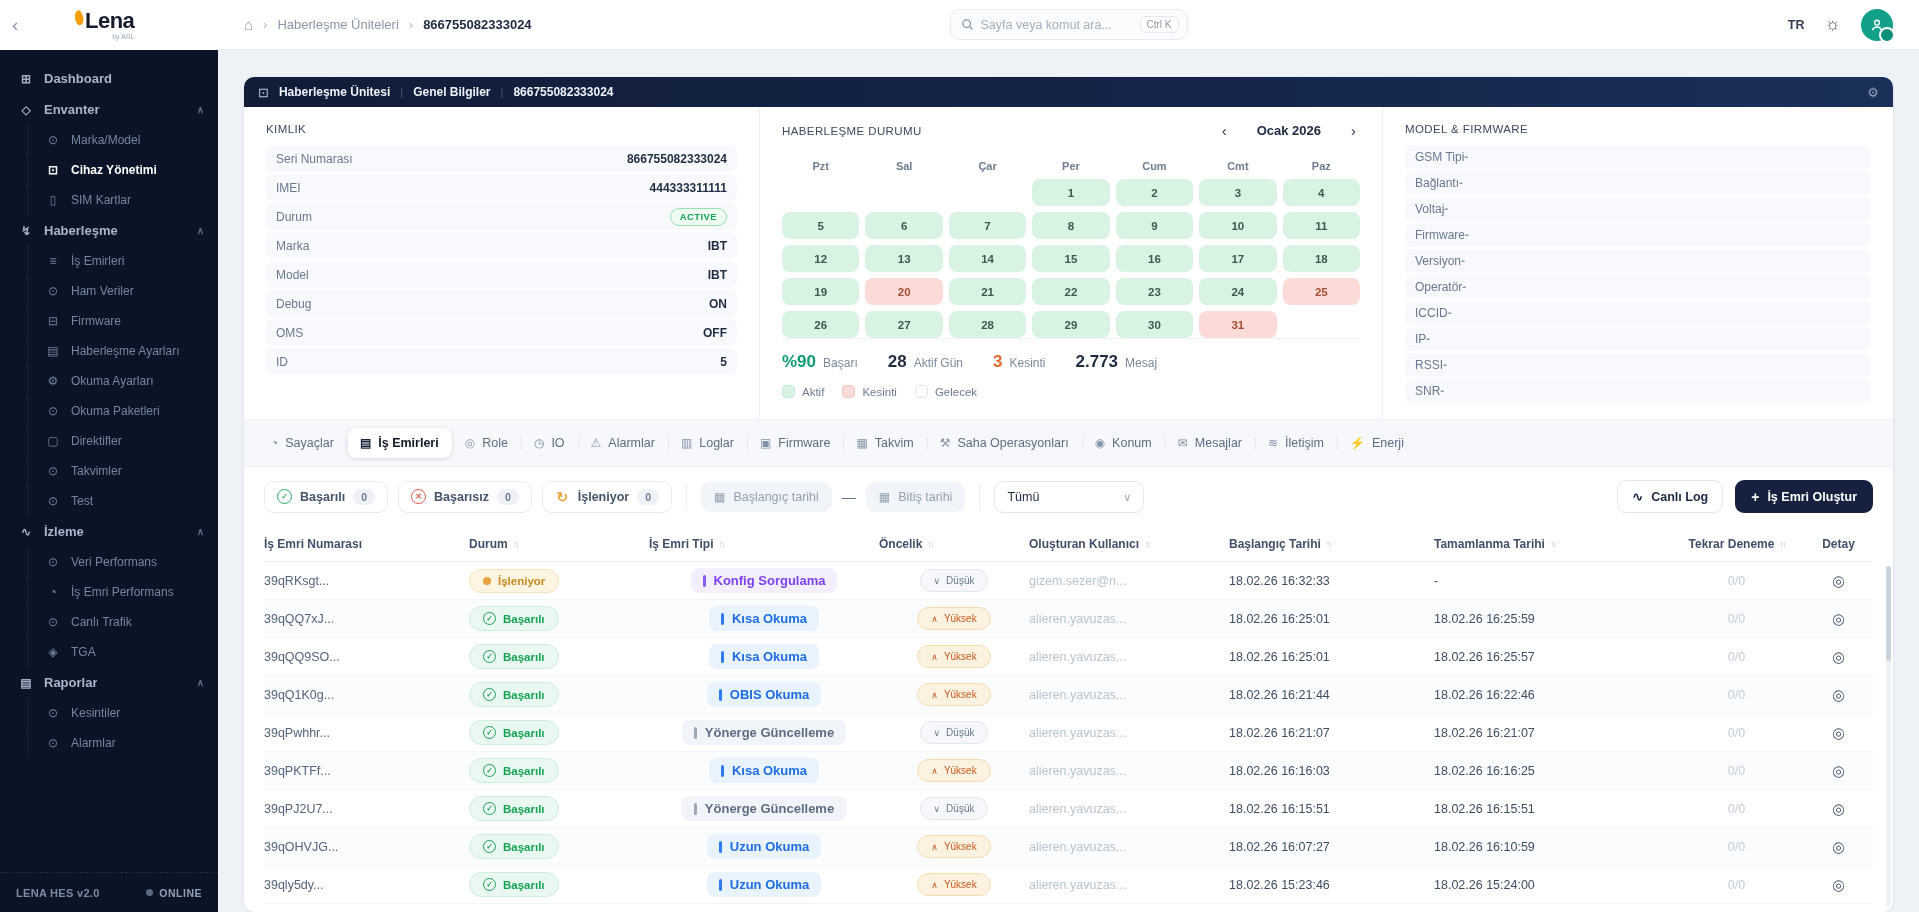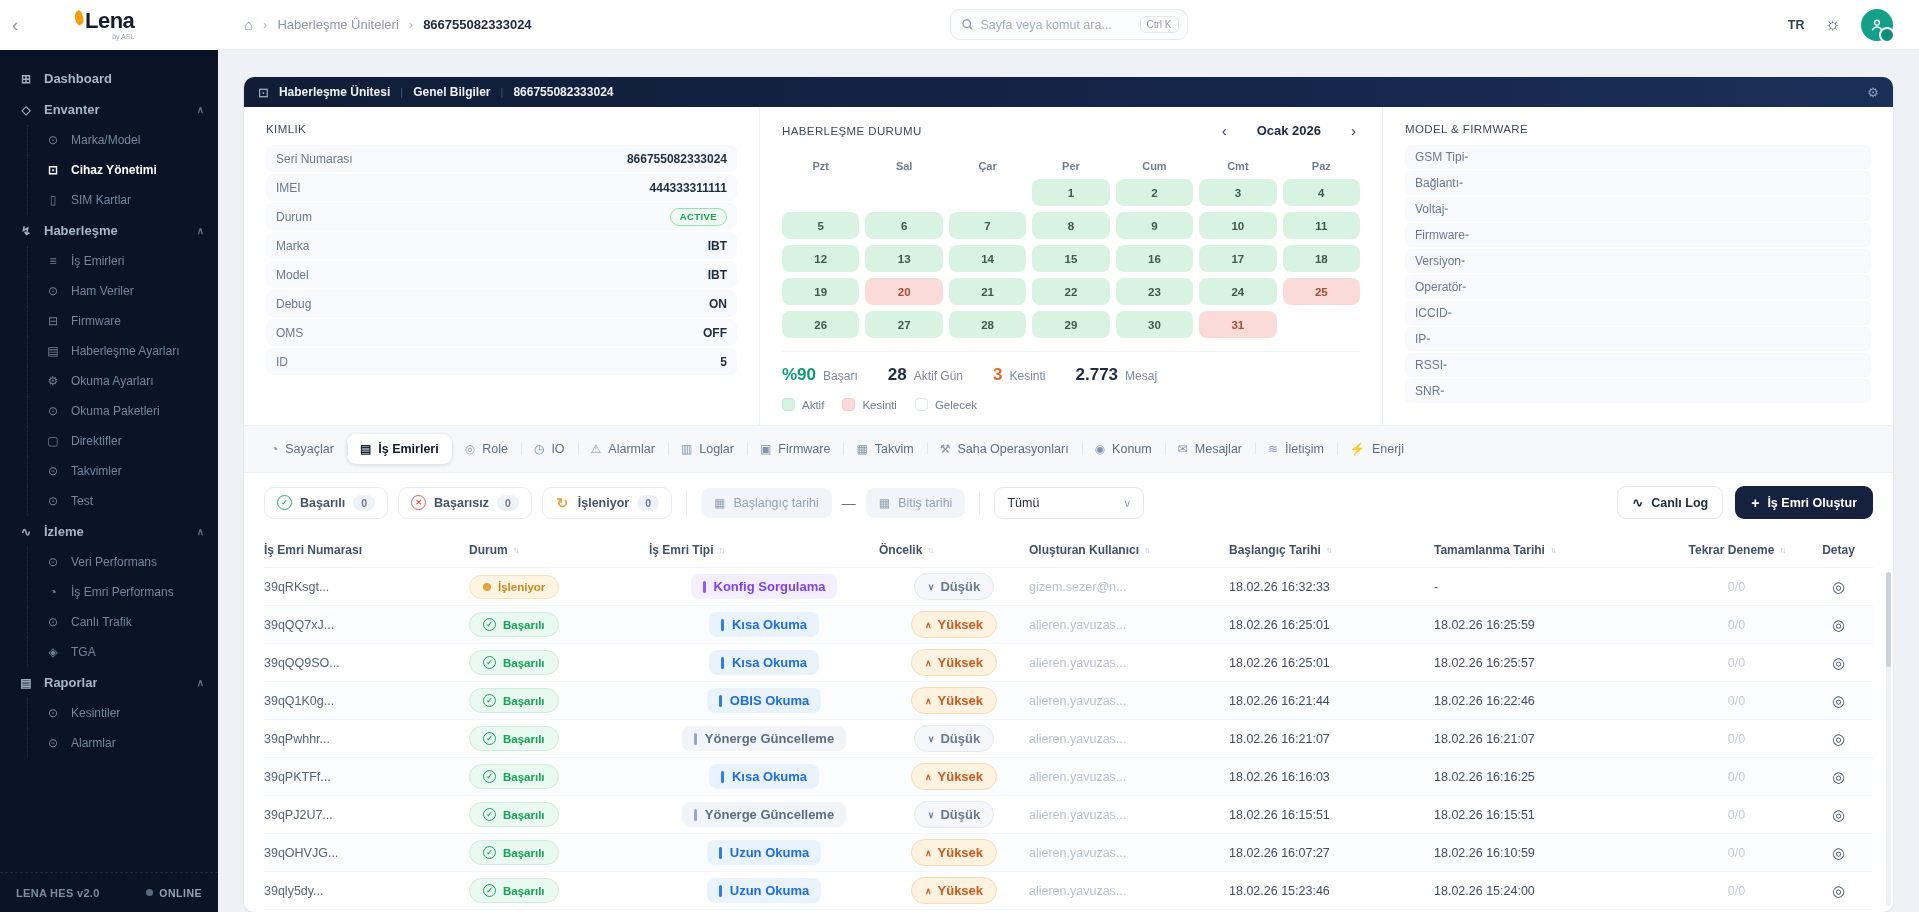--- a/index.html
+++ b/index.html
@@ -93,21 +93,21 @@
   .cal-arrow{background:none;border:0;cursor:pointer;font-size:15px;color:#2c3a52;line-height:1}
   [data-name="prev-month-icon"]::before{content:"‹"}
   [data-name="next-month-icon"]::before{content:"›"}
   .cal-month{font-size:13px;font-weight:700;color:#1d2940}
   .weekdays,.days{display:grid;grid-template-columns:repeat(7,1fr);gap:6px}
   .weekdays{margin-bottom:7px}
   .wd{text-align:center;font-size:11px;font-weight:600;color:#6e7d92}
   .day{height:27px;border-radius:8px;display:flex;align-items:center;justify-content:center;font-size:11.5px;font-weight:700;color:#3c5a4e;background:#d9f3e3;margin-bottom:0}
   .day.outage{background:#fadbd8;color:#a34e35}
   .day.empty{background:transparent}
-  .stats{display:flex;align-items:baseline;gap:30px;border-top:1px solid #eef1f6;margin-top:13px;padding-top:13px}
+  .stats{display:flex;align-items:baseline;gap:30px;border-top:1px solid #eef1f6;padding-top:13px}
   .stat{display:flex;align-items:baseline;gap:7px}
   .stat .v{font-size:17px;font-weight:800}
   .stat .l{font-size:12px;color:#7b8a9d}
   .v.green{color:#0c9b72}.v.orange{color:#e06a28}.v.dark{color:#1f2c42}
   .legend{display:flex;gap:18px;margin-top:13px}
   .leg{display:flex;align-items:center;gap:7px;font-size:11.5px;color:#6e7d92}
   .sw{width:13px;height:13px;border-radius:4px}
   .sw.sw-ok{background:#d9f3e3;border:1px solid #c2e9d3}
   .sw.sw-outage{background:#fadbd8;border:1px solid #f1c8c3}
   .sw.sw-future{background:#fff;border:1px solid #dfe6ee}
@@ -180,21 +180,21 @@
   .status.success{background:#e9f8f0;border:1px solid #cdeeda;color:#16a355}
   .status.processing{background:#fdf4e2;border:1px solid #f6e3ba;color:#c8891b}
   .status.success .st-ic{width:13px;height:13px;border:1px solid #1aa65a;border-radius:50%;display:inline-flex;align-items:center;justify-content:center;font-size:8px;color:#1aa65a}
   .status.success .st-ic::before{content:"✓"}
   .status.processing .st-ic{width:8px;height:8px;border-radius:50%;background:#e8a33d}
   .typepill{display:inline-flex;align-items:center;gap:8px;border-radius:8px;padding:5px 12px;font-size:13px;font-weight:700}
   .typepill::before{content:"";width:3px;height:12px;border-radius:2px}
   .typepill.purple{background:#f4effe;color:#7e41f0}.typepill.purple::before{background:#8b5cf6}
   .typepill.blue{background:#e9f3fd;color:#1e6de2}.typepill.blue::before{background:#2f7bf0}
   .typepill.gray{background:#f1f4f8;color:#5d6e82}.typepill.gray::before{background:#9aa7b8}
-  .prio{display:inline-flex;align-items:center;gap:6px;border-radius:999px;padding:5px 13px;font-size:13px;font-weight:700}
+  .prio{display:inline-flex;align-items:center;gap:6px;border-radius:999px;padding:5px 13px;font-size:10px;font-weight:400}
   .prio::before{font-size:9px}
   .prio.low{background:#f5f7fa;border:1px solid #e2e8ef;color:#697a8e}
   .prio.low::before{content:"∨"}
   .prio.high{background:#fdf1e0;border:1px solid #f4dcb0;color:#c75c20}
   .prio.high::before{content:"∧"}
   .eye{cursor:pointer;line-height:1}
   [data-name="detail-eye-icon"]::before{content:"◎";font-size:15px;color:#4a5a72}
   .tscroll{position:absolute;right:2px;top:40px;bottom:6px;width:5px;background:#eef1f6;border-radius:3px}
   .tscroll .thumb{width:5px;height:95px;background:#c9d3de;border-radius:3px}
 </style>

